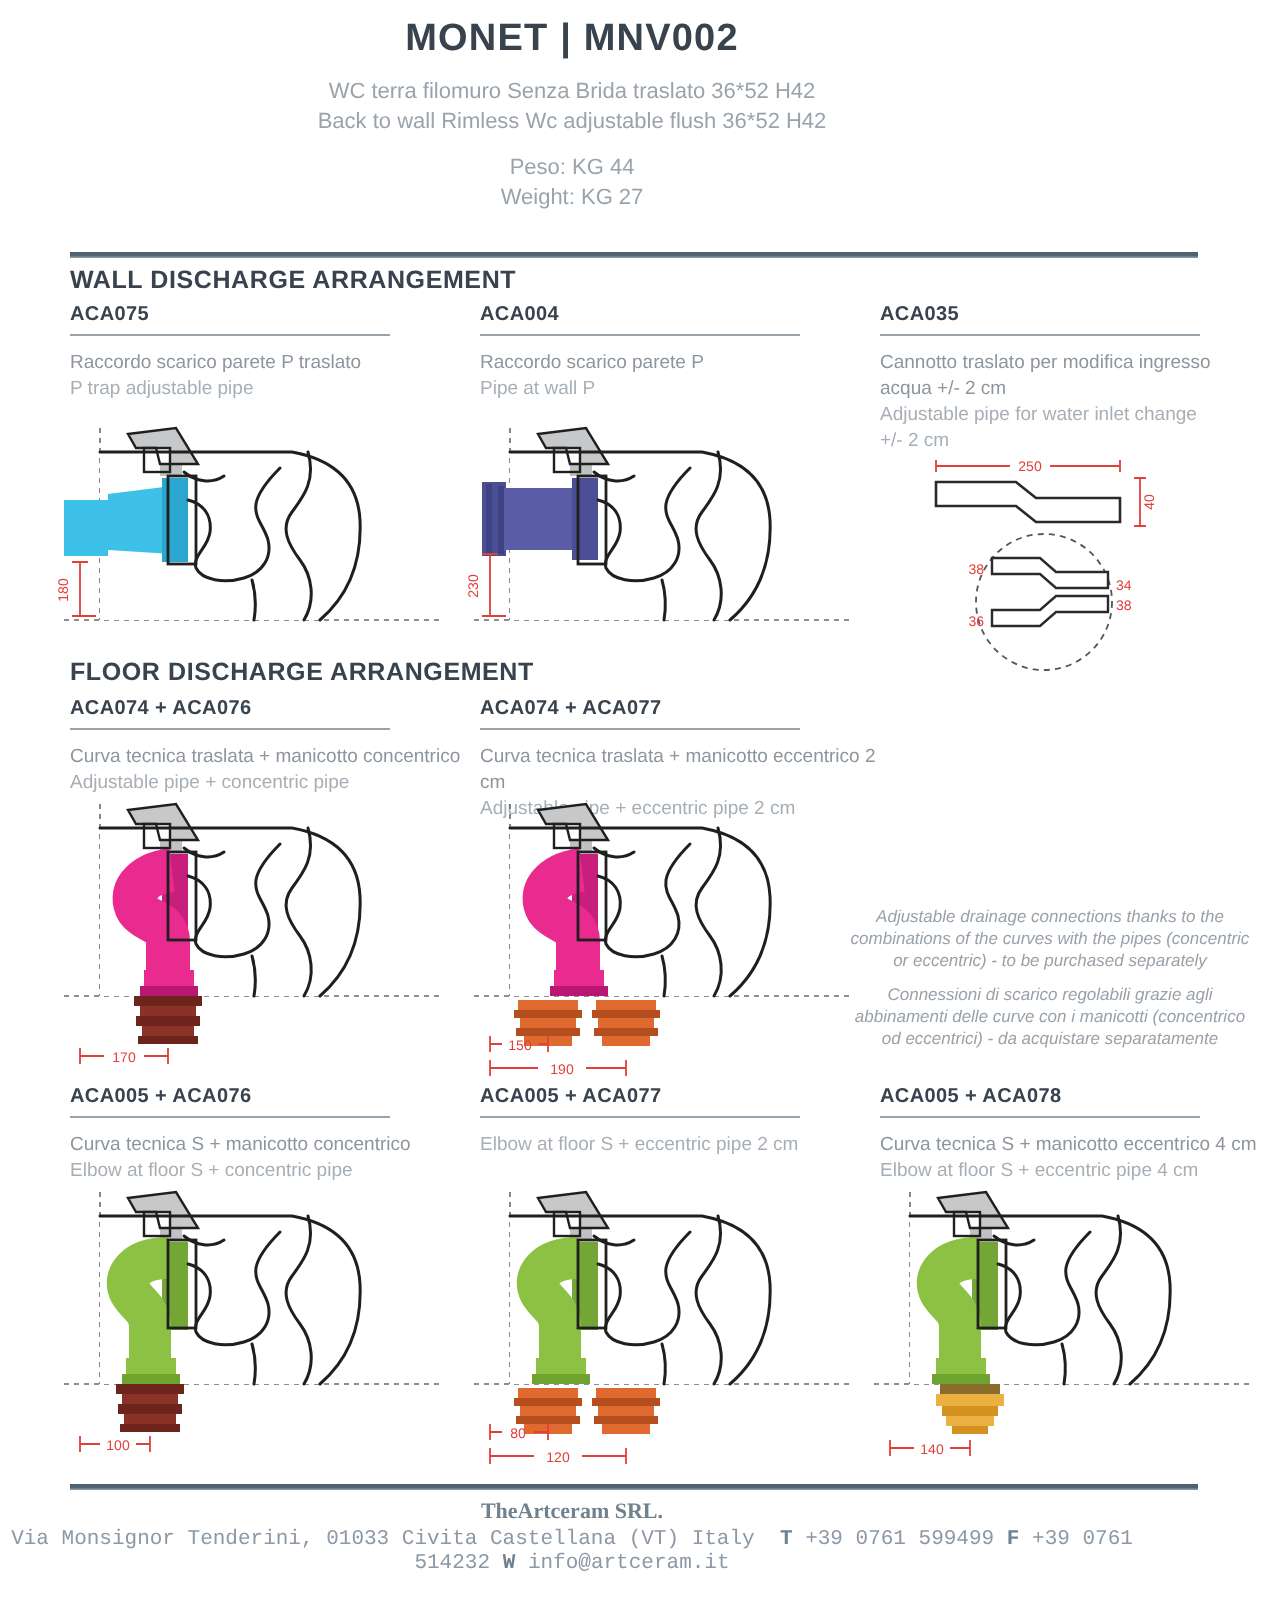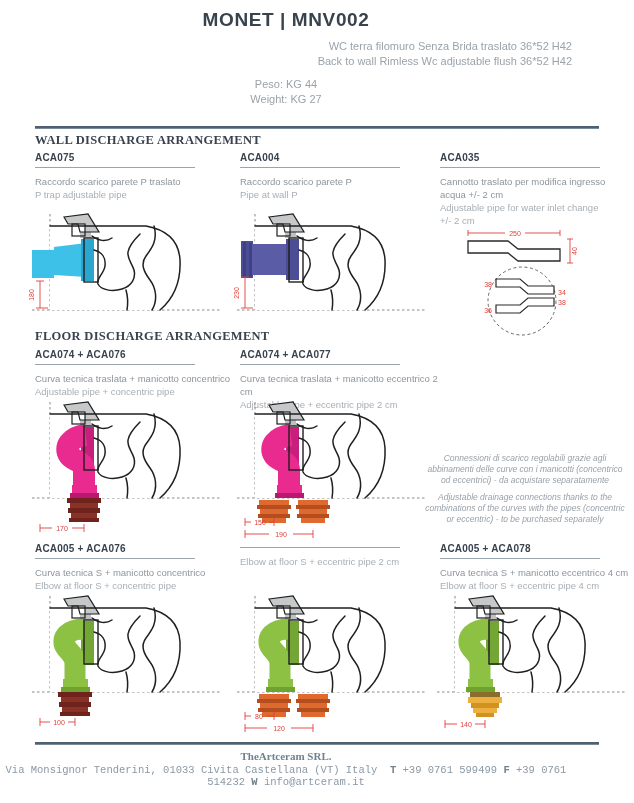--- a/index.html
+++ b/index.html
@@ -1,24 +1,24 @@
 <!DOCTYPE html>
 <html><head>
 <meta charset="utf-8">
 <style>
   html,body{margin:0;padding:0;background:#fff;}
   .page{position:relative;width:634px;height:803px;background:#fff;overflow:hidden;
         font-family:"Liberation Sans",sans-serif;color:#39434e;}
   .abs{position:absolute;}
   .ctr{left:0;width:572px;text-align:center;}
   .title{top:9px;font-size:19px;font-weight:bold;letter-spacing:0.6px;color:#39434e;}
-  .sub{top:39px;font-size:11px;line-height:15px;color:#9aa3ab;text-align:right;}
+  .sub{top:39px;font-size:11px;line-height:15px;color:#9aa3ab;}
   .peso{top:77px;font-size:11px;line-height:15px;color:#9aa3ab;}
   .divider{left:35px;width:564px;height:3px;background:linear-gradient(to bottom,#4f6170 55%,#93a3ae);}
-  .sechead{font-size:12.5px;font-weight:bold;letter-spacing:0.3px;color:#39434e;font-family:Liberation Serif, serif;}
+  .sechead{font-size:12.5px;font-weight:bold;letter-spacing:0.3px;color:#39434e;}
   .prod{position:absolute;width:190px;}
   .code{font-size:10px;font-weight:bold;letter-spacing:0.2px;color:#39434e;}
   .rule{height:1px;background:#9aa4ad;margin:4px 0 7px 0;width:160px;}
   .it{font-size:9.5px;line-height:13px;color:#8d959d;margin:0;}
   .en{font-size:9.5px;line-height:13px;color:#a7afb6;margin:0;}
   .note{font-size:8.5px;line-height:11px;font-style:italic;text-align:center;color:#99a1a9;}
   .note p{margin:0 0 6px 0;}
   .dimline{stroke:#e0403a;stroke-width:0.9;fill:none;}
   .dimtext{fill:#e0403a;font-size:7px;font-family:"Liberation Sans",sans-serif;}
   .foot-co{top:750px;font-size:11px;font-weight:bold;font-family:"Liberation Serif",serif;color:#71828f;}
@@ -188,31 +188,32 @@
     <use href="#thrO" transform="translate(41,102)"></use>
     <use href="#thrO" transform="translate(80,102)"></use>
     <use href="#wclines"></use>
     <path class="dimline" d="M12,120 V128 M41,120 V128 M12,124 H18 M36,124 H41"></path>
     <text class="dimtext" x="27" y="127" text-anchor="middle">150</text>
     <path class="dimline" d="M12,132 V140 M80,132 V140 M12,136 H36 M60,136 H80"></path>
     <text class="dimtext" x="48" y="139" text-anchor="middle">190</text>
   </svg>
 
   <div class="abs note" style="left:425px;top:453px;width:200px;">
+    <p>Adjustable drainage connections thanks to the combinations of the curves with the pipes (concentric or eccentric) - to be purchased separately</p>
     <p>Connessioni di scarico regolabili grazie agli abbinamenti delle curve con i manicotti (concentrico od eccentrici) - da acquistare separatamente</p>
-    <p>Adjustable drainage connections thanks to the combinations of the curves with the pipes (concentric or eccentric) - to be purchased separately</p>
   </div>
 
   <div class="prod" style="left:35px;top:543px;width:200px;">
     <div class="code">ACA005 + ACA076</div>
     <div class="rule"></div>
     <p class="it">Curva tecnica S + manicotto concentrico</p>
     <p class="en">Elbow at floor S + concentric pipe</p>
   </div>
   <div class="prod" style="left:240px;top:543px;width:200px;">
+    <div class="code">ACA005 + ACA077</div>
     <div class="rule"></div>
     <p class="en">Elbow at floor S + eccentric pipe 2 cm</p>
   </div>
   <div class="prod" style="left:440px;top:543px;width:190px;">
     <div class="code">ACA005 + ACA078</div>
     <div class="rule"></div>
     <p class="it">Curva tecnica S + manicotto eccentrico 4 cm</p>
     <p class="en">Elbow at floor S + eccentric pipe 4 cm</p>
   </div>
 

